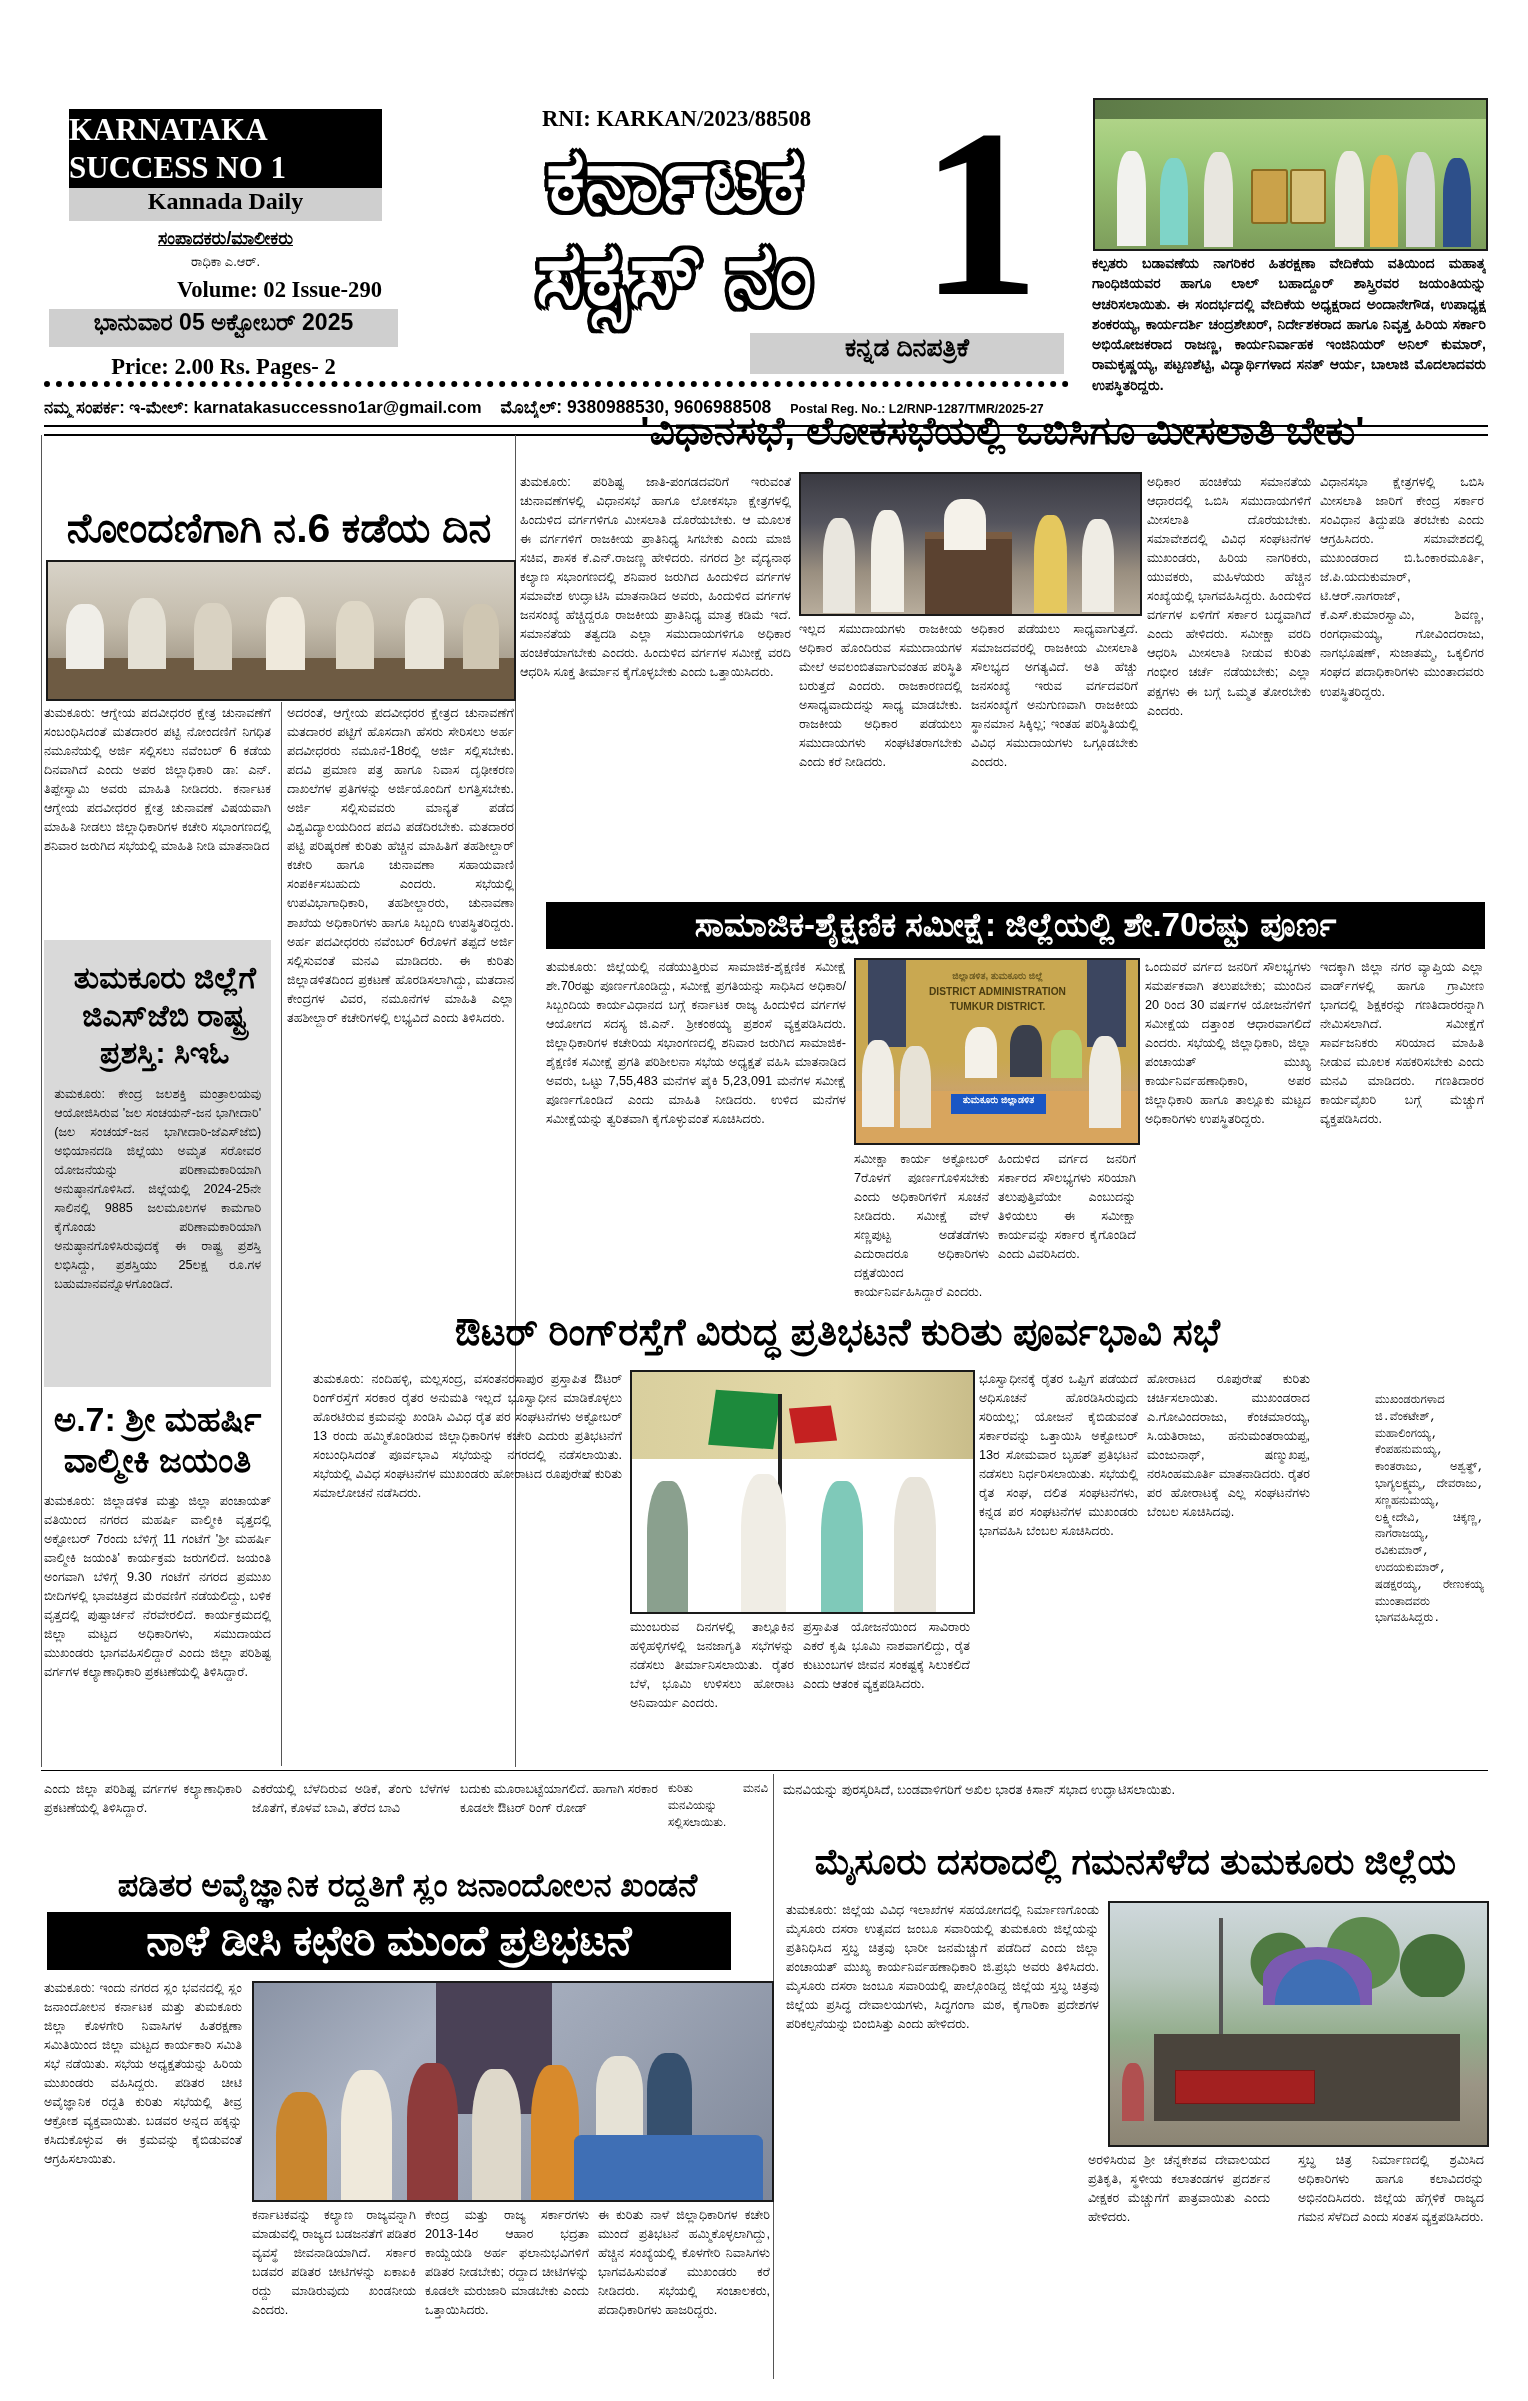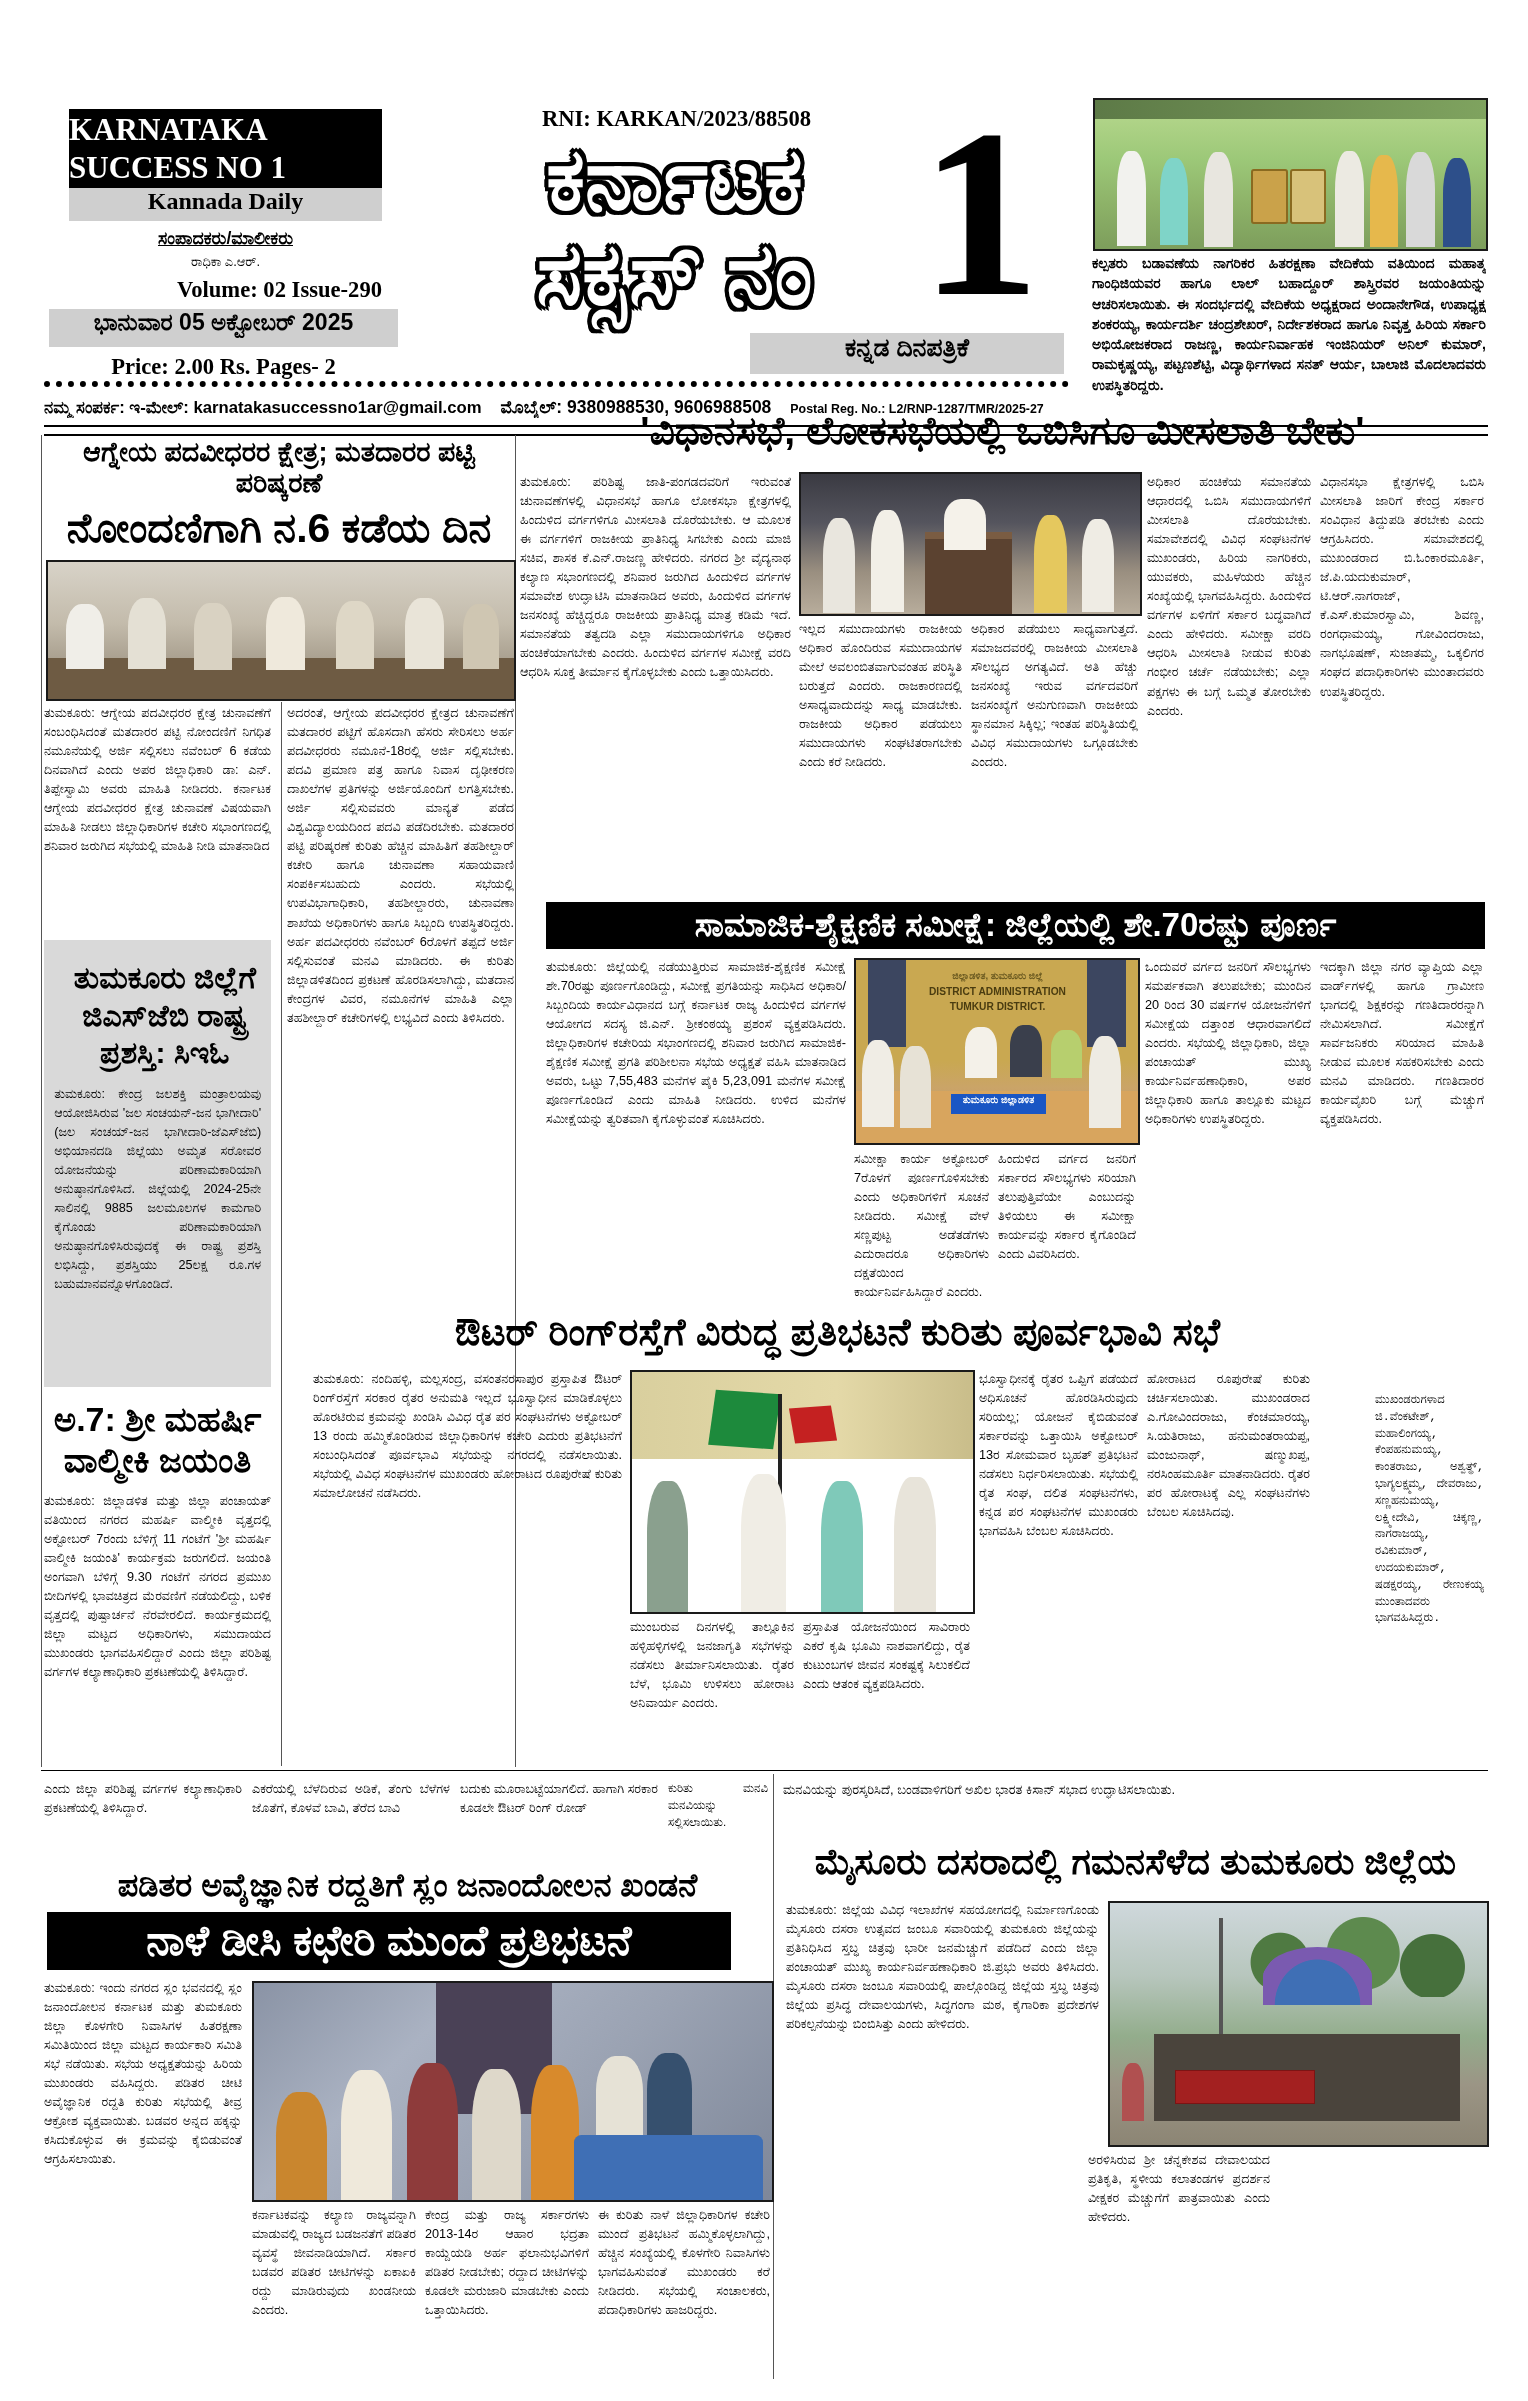--- a/index.html
+++ b/index.html
@@ -71,21 +71,20 @@
     <span style="font-weight:bold;font-size:12.4px;">Postal Reg. No.: L2/RNP-1287/TMR/2025-27</span>
   </div>
   <div class="abs" style="left:44px;top:425px;width:1444px;height:6.5px;border-top:2.9px solid #000;border-bottom:2.2px solid #000;"></div>
 
   <div class="vrule" style="left:41px;top:435px;height:1332px;"></div>
   <div class="vrule" style="left:281px;top:702px;height:1064px;"></div>
   <div class="vrule" style="left:515px;top:435px;height:1332px;"></div>
   <div class="hrule" style="left:41px;top:1770px;width:1447px;"></div>
   <div class="vrule" style="left:773px;top:1774px;height:605px;"></div>
 
-  <div class="hl" style="left:44px;top:437px;width:470px;height:67px;font-size:27px;">ಆಗ್ನೇಯ ಪದವೀಧರರ ಕ್ಷೇತ್ರ; ಮತದಾರರ ಪಟ್ಟಿ ಪರಿಷ್ಕರಣೆ</div>
   <div class="hl" style="left:44px;top:505px;width:470px;height:51px;font-size:41px;">ನೋಂದಣಿಗಾಗಿ ನ.6 ಕಡೆಯ ದಿನ</div>
   <div class="photo" style="left:46px;top:560px;width:466px;height:137px;background:linear-gradient(180deg,#d8d3c8 0%,#c3bbab 45%,#8e8372 100%);">
     <div class="abs" style="left:0;bottom:0;width:100%;height:41px;background:#6e5b43;"></div>
     <div class="figure" style="left:17.5px;top:42px;width:38px;height:65px;background:#f0eee8;"></div>
     <div class="figure" style="left:80px;top:36px;width:38px;height:71px;background:#e4e0d4;"></div>
     <div class="figure" style="left:146px;top:41px;width:38px;height:67px;background:#d9d2c2;"></div>
     <div class="figure" style="left:218px;top:35px;width:39px;height:73px;background:#efe9dc;"></div>
     <div class="figure" style="left:288px;top:39px;width:38px;height:68px;background:#ded7c6;"></div>
     <div class="figure" style="left:357px;top:36px;width:39px;height:71px;background:#e9e4d8;"></div>
     <div class="figure" style="left:415px;top:42px;width:36px;height:65px;background:#cfc6b2;"></div>
@@ -184,15 +183,16 @@
   <div class="col" style="left:786px;top:1901px;width:313px;height:479px;">ತುಮಕೂರು: ಜಿಲ್ಲೆಯ ವಿವಿಧ ಇಲಾಖೆಗಳ ಸಹಯೋಗದಲ್ಲಿ ನಿರ್ಮಾಣಗೊಂಡು ಮೈಸೂರು ದಸರಾ ಉತ್ಸವದ ಜಂಬೂ ಸವಾರಿಯಲ್ಲಿ ತುಮಕೂರು ಜಿಲ್ಲೆಯನ್ನು ಪ್ರತಿನಿಧಿಸಿದ ಸ್ತಬ್ಧ ಚಿತ್ರವು ಭಾರೀ ಜನಮೆಚ್ಚುಗೆ ಪಡೆದಿದೆ ಎಂದು ಜಿಲ್ಲಾ ಪಂಚಾಯತ್ ಮುಖ್ಯ ಕಾರ್ಯನಿರ್ವಹಣಾಧಿಕಾರಿ ಜಿ.ಪ್ರಭು ಅವರು ತಿಳಿಸಿದರು. ಮೈಸೂರು ದಸರಾ ಜಂಬೂ ಸವಾರಿಯಲ್ಲಿ ಪಾಲ್ಗೊಂಡಿದ್ದ ಜಿಲ್ಲೆಯ ಸ್ತಬ್ಧ ಚಿತ್ರವು ಜಿಲ್ಲೆಯ ಪ್ರಸಿದ್ಧ ದೇವಾಲಯಗಳು, ಸಿದ್ಧಗಂಗಾ ಮಠ, ಕೈಗಾರಿಕಾ ಪ್ರದೇಶಗಳ ಪರಿಕಲ್ಪನೆಯನ್ನು ಬಿಂಬಿಸಿತ್ತು ಎಂದು ಹೇಳಿದರು.</div>
   <div class="photo" style="left:1108px;top:1901px;width:377px;height:242px;background:linear-gradient(180deg,#cfd8dc 0%,#b7c6bd 30%,#93ad8c 55%,#9b9585 75%,#8c8574 100%);">
     <div class="abs" style="left:87px;top:7.3px;width:277px;height:87px;background:radial-gradient(circle at 30% 60%,#4f7a42 0 29px,transparent 30px),radial-gradient(circle at 60% 50%,#5d8a4e 0 36px,transparent 37px),radial-gradient(circle at 85% 65%,#46703c 0 32px,transparent 33px);"></div>
     <div class="abs" style="left:109px;top:14.6px;width:4.4px;height:116px;background:#555;"></div>
     <div class="abs" style="left:153px;top:44px;width:109px;height:58px;background:radial-gradient(ellipse at 50% 100%,#3f6fb5 0 55%,#7a5ab0 56% 80%,transparent 81%);border-radius:50% 50% 0 0;"></div>
     <div class="abs" style="left:44px;top:131px;width:306px;height:87px;background:#4a443c;"></div>
     <div class="abs" style="left:65px;top:167px;width:138px;height:32px;background:#a32020;border:1.5px solid #7c1414;"></div>
     <div class="figure" style="left:11.6px;top:160px;width:22px;height:58px;background:#b05050;"></div>
   </div>
   <div class="col" style="left:1088px;top:2151px;width:182px;height:228px;">ಅರಳಿಸಿರುವ ಶ್ರೀ ಚೆನ್ನಕೇಶವ ದೇವಾಲಯದ ಪ್ರತಿಕೃತಿ, ಸ್ಥಳೀಯ ಕಲಾತಂಡಗಳ ಪ್ರದರ್ಶನ ವೀಕ್ಷಕರ ಮೆಚ್ಚುಗೆಗೆ ಪಾತ್ರವಾಯಿತು ಎಂದು ಹೇಳಿದರು.</div>
+  <div class="col" style="left:1298px;top:2151px;width:186px;height:228px;">ಸ್ತಬ್ಧ ಚಿತ್ರ ನಿರ್ಮಾಣದಲ್ಲಿ ಶ್ರಮಿಸಿದ ಅಧಿಕಾರಿಗಳು ಹಾಗೂ ಕಲಾವಿದರನ್ನು ಅಭಿನಂದಿಸಿದರು. ಜಿಲ್ಲೆಯ ಹೆಗ್ಗಳಿಕೆ ರಾಜ್ಯದ ಗಮನ ಸೆಳೆದಿದೆ ಎಂದು ಸಂತಸ ವ್ಯಕ್ತಪಡಿಸಿದರು.</div>
 
 </div>
 
 
 </body></html>

